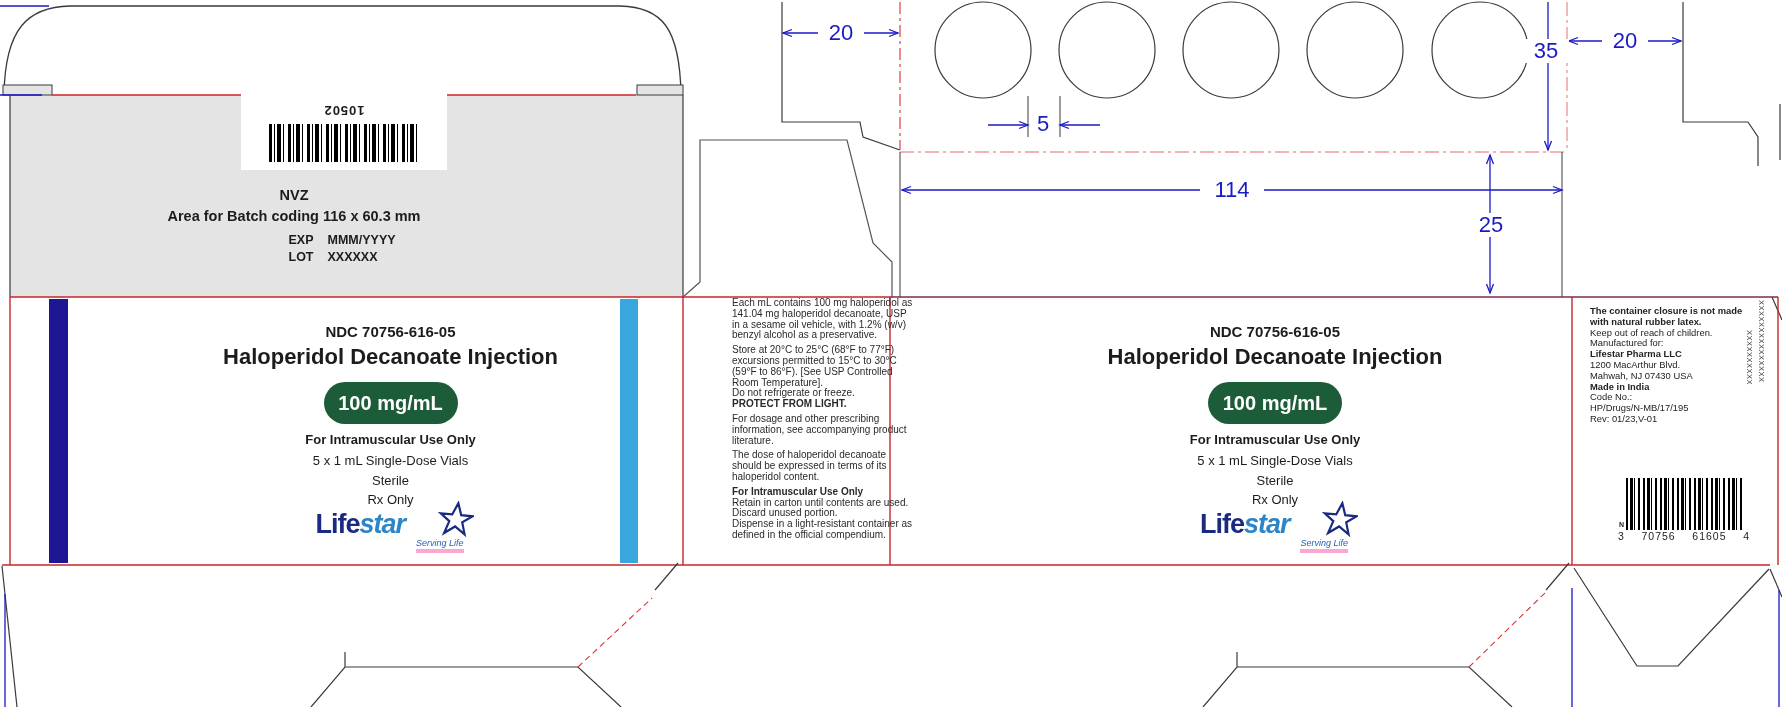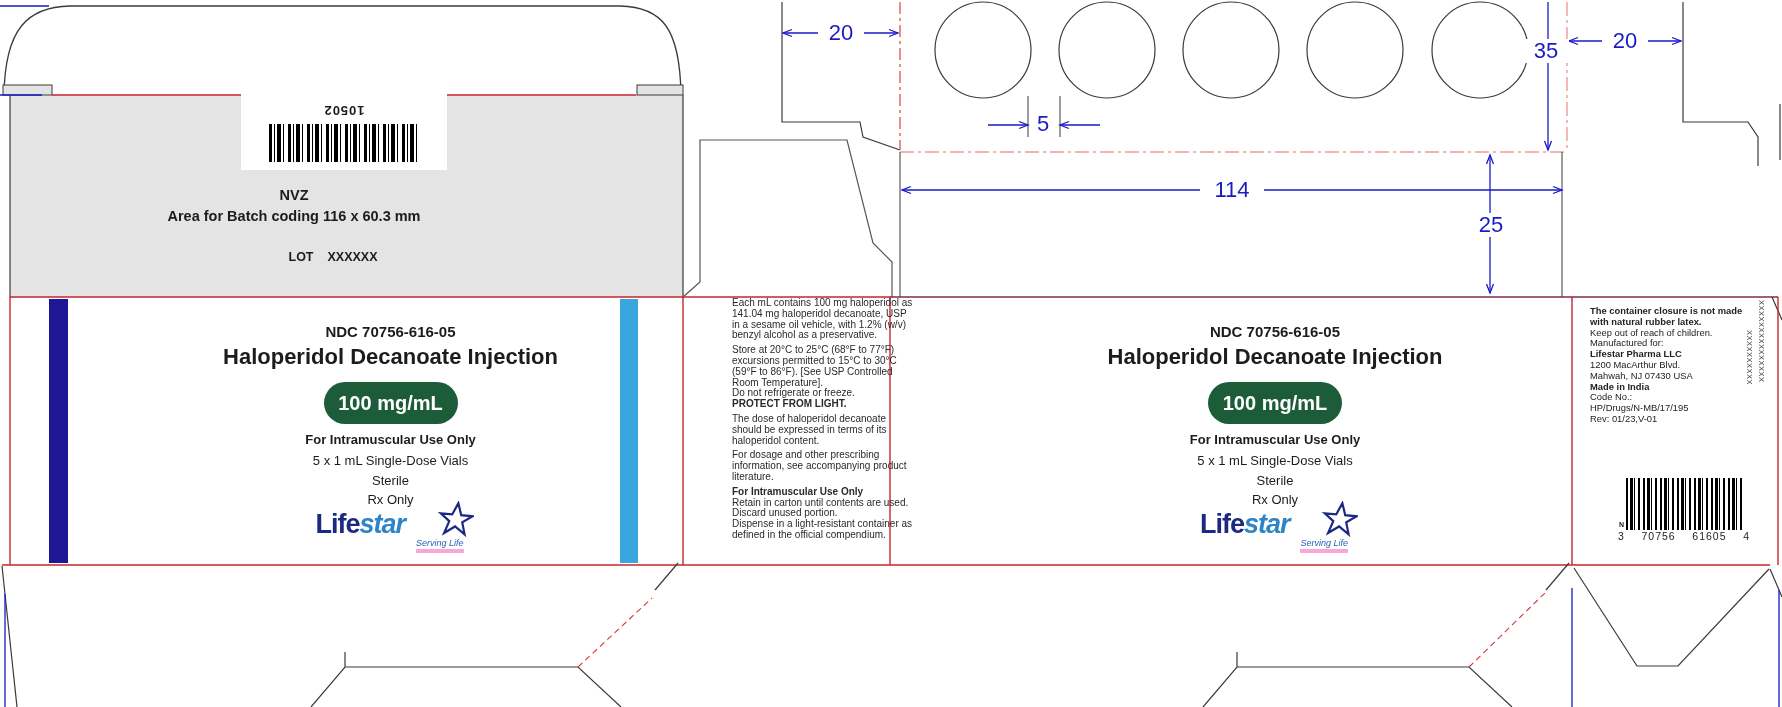--- a/index.html
+++ b/index.html
@@ -142,20 +142,24 @@
       <path d="M911,186.5 L902,190 L911,193.5 M1553,186.5 L1562,190 L1553,193.5"></path>
       <path d="M1486.5,164 L1490,155 L1493.5,164 M1486.5,284 L1490,293 L1493.5,284"></path>
     </g>
   </svg>
 
   <div class="abs bc-zone"></div>
   <div class="abs bc-num">10502</div>
   <div class="abs bc-top"></div>
   <div class="abs g-line g-nvz">NVZ</div>
   <div class="abs g-line g-area">Area for Batch coding 116 x 60.3 mm</div>
+  <div class="abs g-row g-exp">
+    <span class="lbl">EXP</span>
+    <span class="val">MMM/YYYY</span>
+  </div>
   <div class="abs g-row g-lot">
     <span class="lbl">LOT</span>
     <span class="val">XXXXXX</span>
   </div>
 
   <div class="abs stripe stripe-navy"></div>
   <div class="abs stripe stripe-sky"></div>
 
   <div class="abs main-panel mp-left">
     <div class="mp-item mp-ndc">NDC 70756-616-05</div>
@@ -176,22 +180,22 @@
         <div class="logo-tag">Serving Life</div>
       </div>
     </div>
   </div>
 
   <div class="abs side-panel">
     <p>Each mL contains 100 mg haloperidol as 141.04 mg haloperidol decanoate, USP in a sesame oil vehicle, with 1.2% (w/v) benzyl alcohol as a preservative.</p>
     <p class="tight">Store at 20°C to 25°C (68°F to 77°F) excursions permitted to 15°C to 30°C (59°F to 86°F). [See USP Controlled Room Temperature].</p>
     <p class="tight">Do not refrigerate or freeze.</p>
     <p class="bold">PROTECT FROM LIGHT.</p>
+    <p>For dosage and other prescribing information, see accompanying product literature.</p>
     <p>The dose of haloperidol decanoate should be expressed in terms of its haloperidol content.</p>
-    <p>For dosage and other prescribing information, see accompanying product literature.</p>
     <p class="bold tight">For Intramuscular Use Only</p>
     <p class="tight">Retain in carton until contents are used. Discard unused portion.</p>
     <p>Dispense in a light-resistant container as defined in the official compendium.</p>
   </div>
 
   <div class="abs main-panel mp-right">
     <div class="mp-item mp-ndc">NDC 70756-616-05</div>
     <div class="mp-item mp-title">Haloperidol Decanoate Injection</div>
     <div class="mp-pill">100 mg/mL</div>
     <div class="mp-item mp-route">For Intramuscular Use Only</div>

